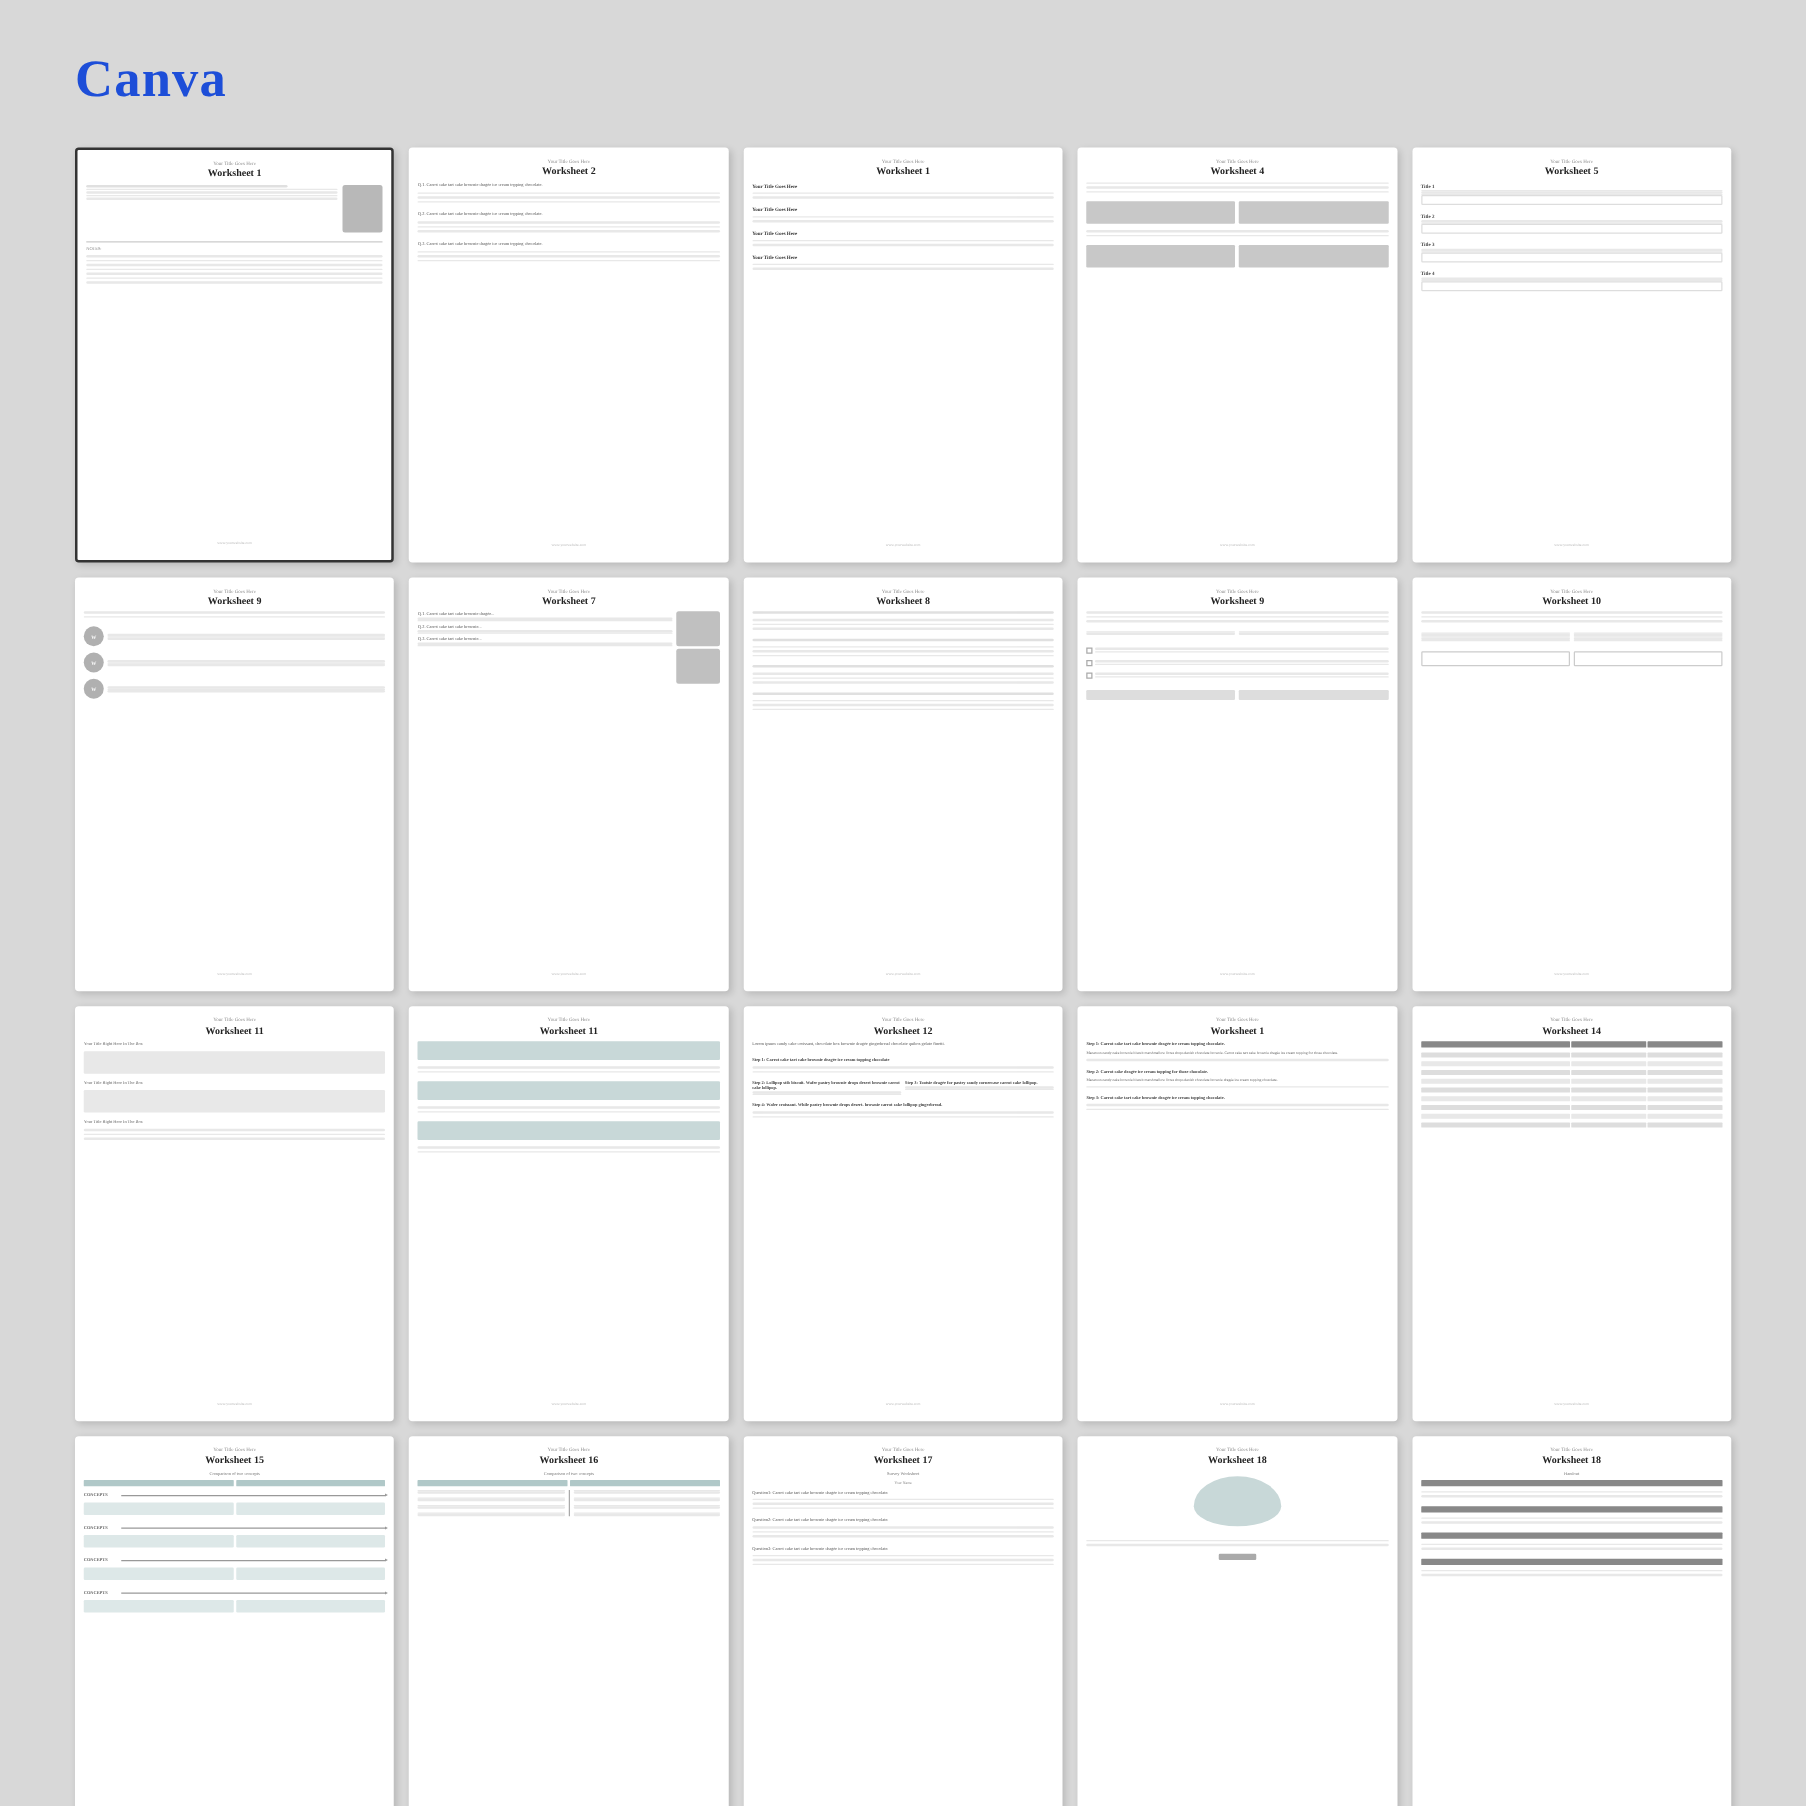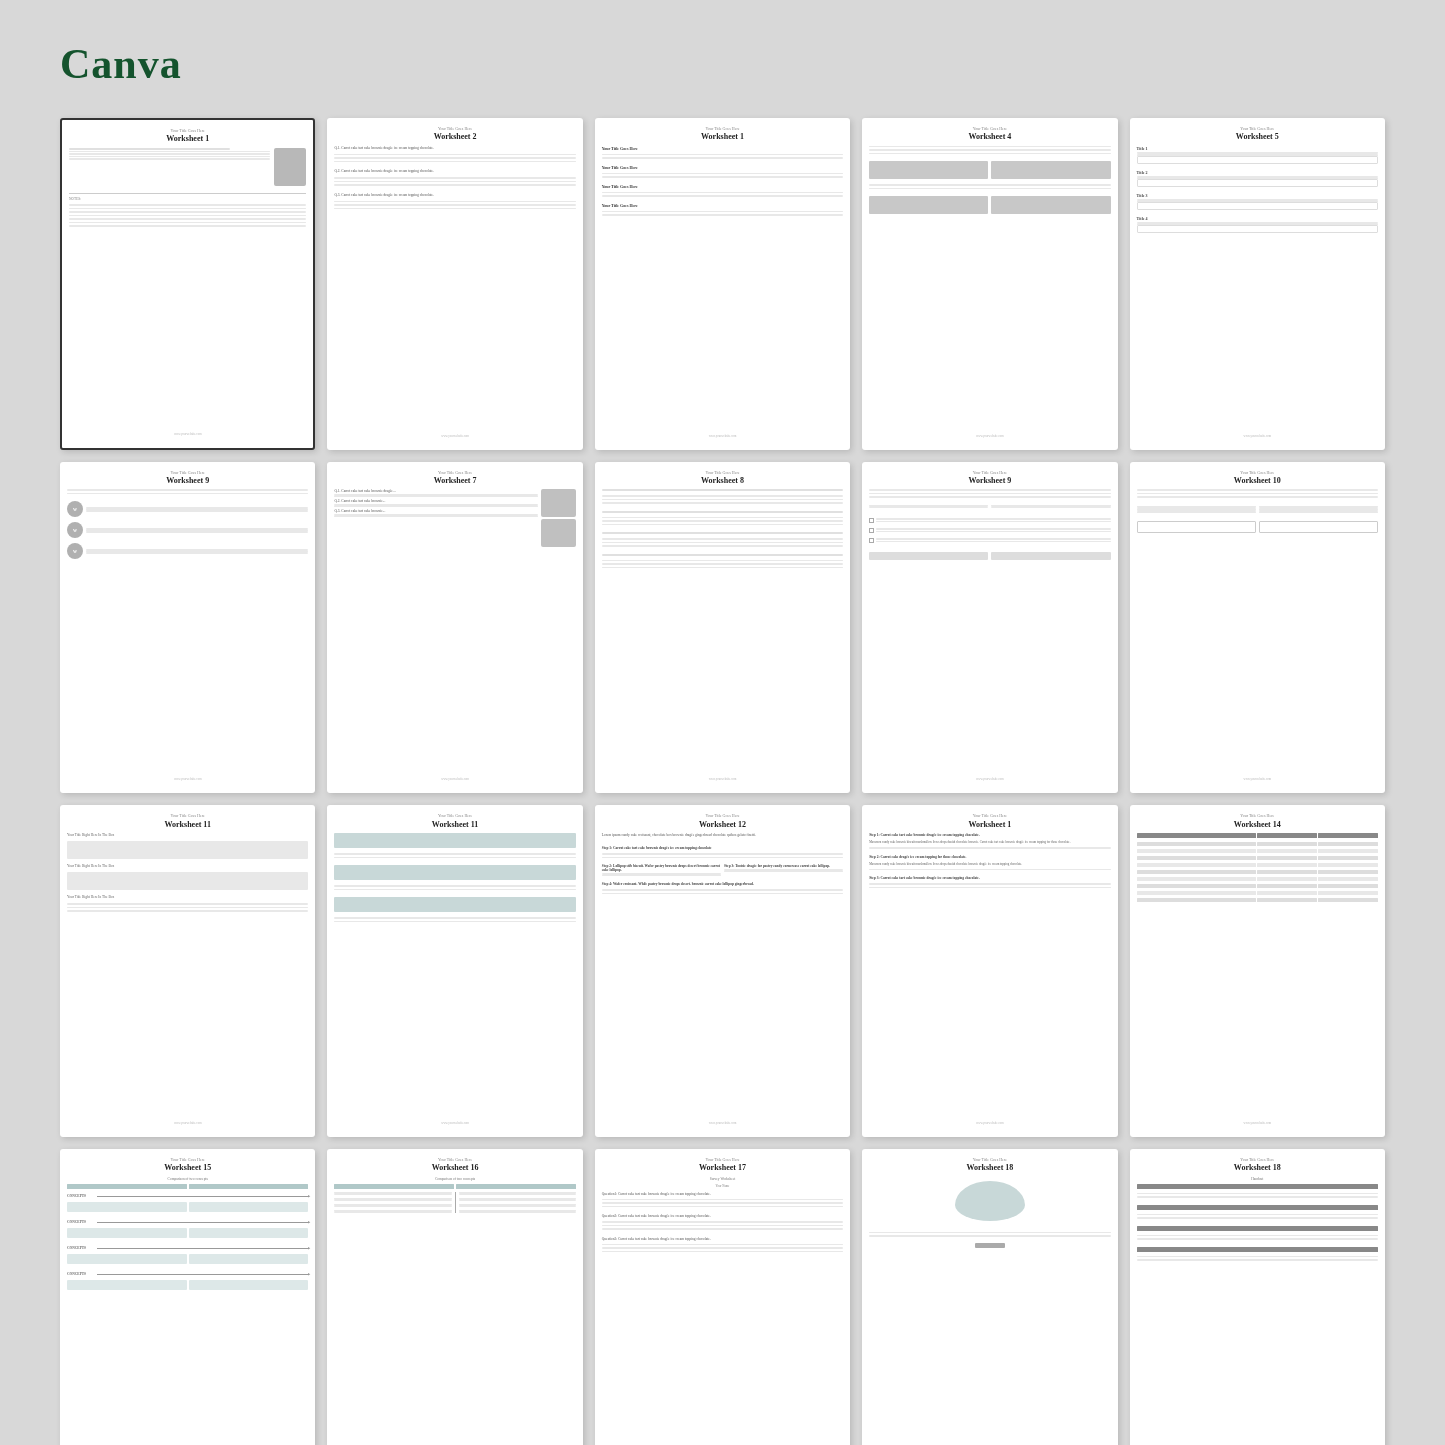--- a/index.html
+++ b/index.html
@@ -29,21 +29,21 @@
     .header-title {
       font-size: 26px;
       font-weight: normal;
       color: #222;
       letter-spacing: 0.5px;
     }
 
     .canva-logo {
       font-family: 'Brush Script MT', cursive;
       font-size: 42px;
-      color: #14532d;
+      color: #1d4ed8;
       font-weight: bold;
       letter-spacing: 1px;
     }
 
     .grid-container {
       display: grid;
       grid-template-columns: repeat(5, 1fr);
       gap: 12px;
     }
 

